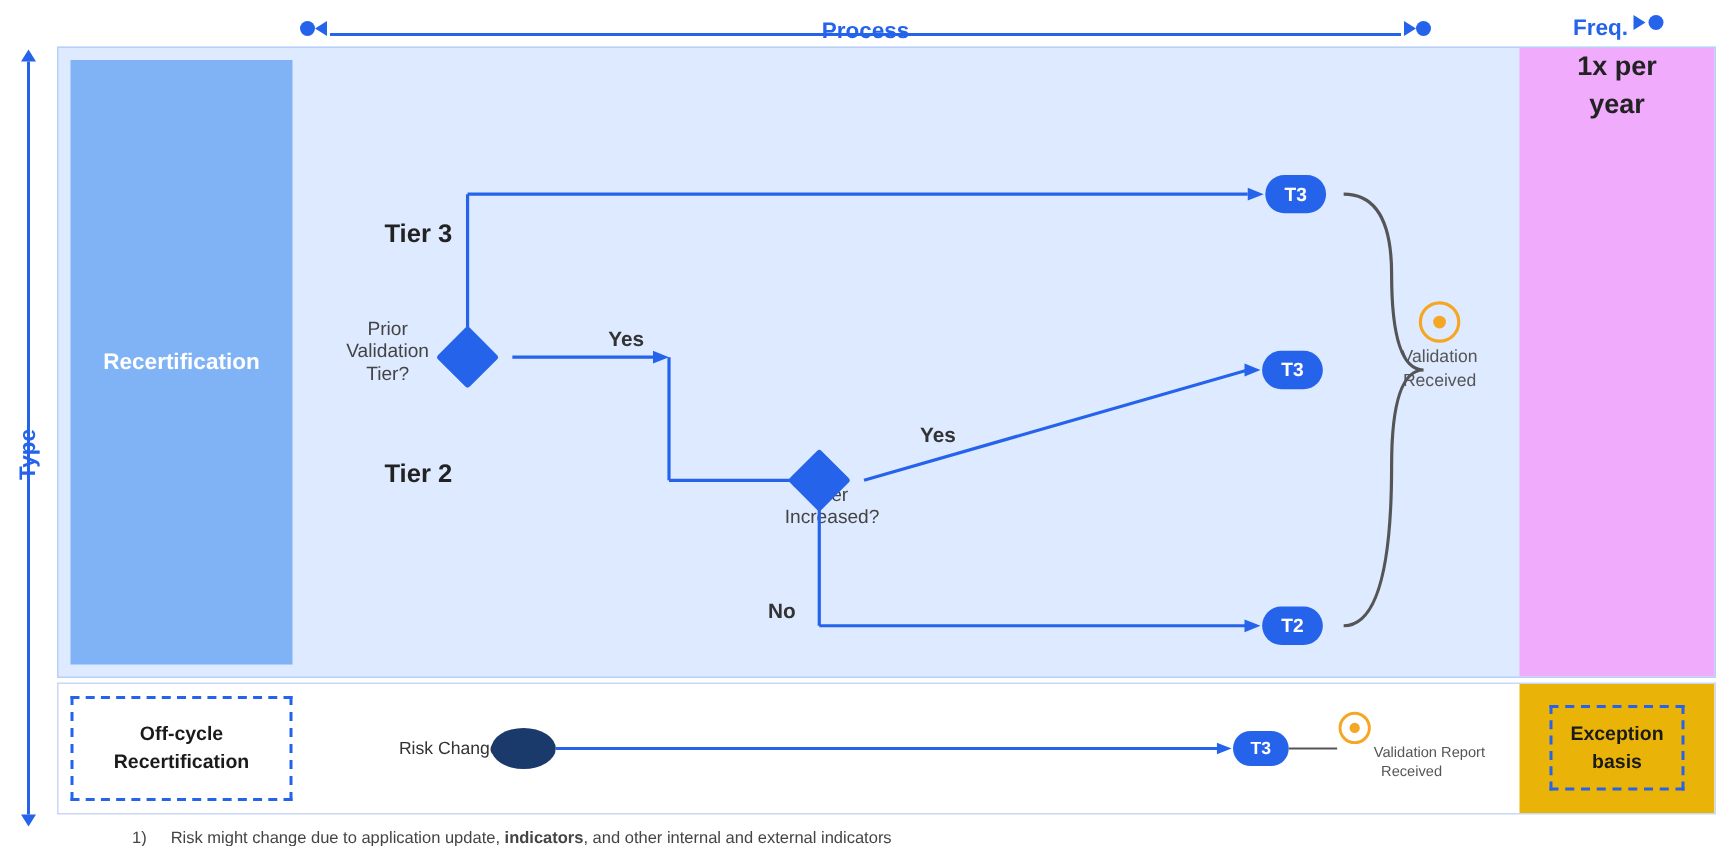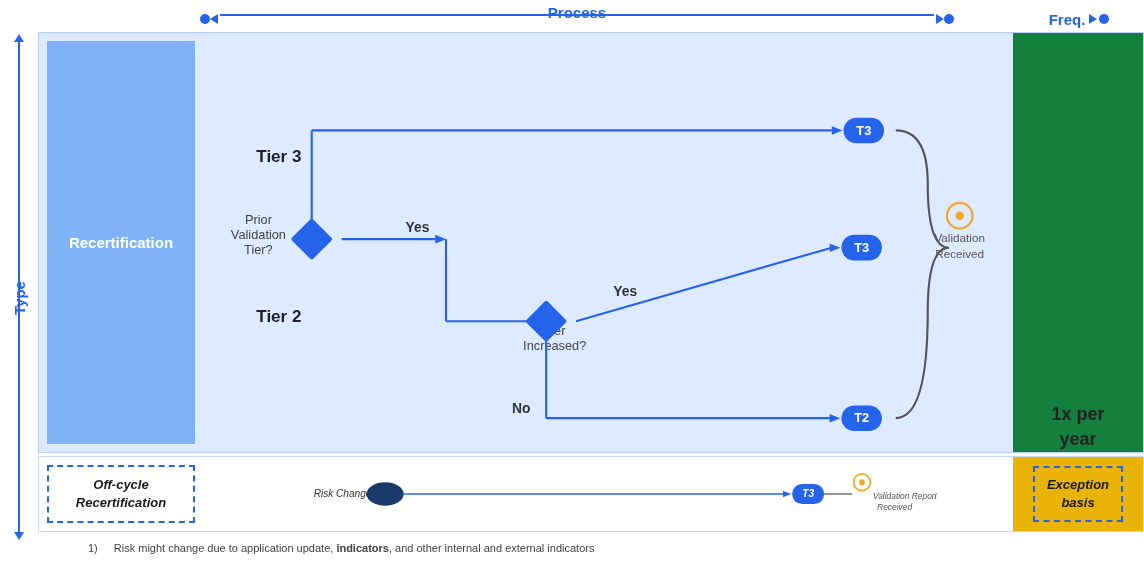--- a/index.html
+++ b/index.html
@@ -27,30 +27,30 @@
       flex-shrink: 0;
     }
   </style>
 </head>
 <body>
 
 <div class="main-container">
 
   <div style="display:flex; align-items:center; padding: 10px 0 4px 0; position:relative; height:36px;">
     <div style="width:200px; flex-shrink:0;"></div>
-    <div style="display:flex; align-items:flex-start; flex:1; margin-right:60px; position:relative;">
+    <div style="display:flex; align-items:flex-end; flex:1; margin-right:60px; position:relative;">
       <div class="dot-blue"></div>
       <div style="width:0;height:0;border-top:5px solid transparent;border-bottom:5px solid transparent;border-right:8px solid #2563eb; margin-right:2px;"></div>
       <div style="flex:1; height:2px; background:#2563eb; position:relative;">
         <span style="position:absolute; left:50%; transform:translateX(-50%); top:-10px; color:#2563eb; font-weight:700; font-size:15px; white-space:nowrap;">Process</span>
       </div>
       <div style="width:0;height:0;border-top:5px solid transparent;border-bottom:5px solid transparent;border-left:8px solid #2563eb; margin-left:2px;"></div>
       <div class="dot-blue"></div>
     </div>
-    <div style="width:130px; flex-shrink:0; display:flex; align-items:center; justify-content:center; ">
+    <div style="width:130px; flex-shrink:0; display:flex; align-items:flex-start; justify-content:center; ">
       <span style="color:#2563eb; font-weight:700; font-size:15px;">Freq.</span>
       <div style="width:0;height:0;border-top:5px solid transparent;border-bottom:5px solid transparent;border-left:8px solid #2563eb; margin-left:4px;"></div>
       <div class="dot-blue" style="margin-left:2px;"></div>
     </div>
   </div>
 
   <div style="display:flex; flex:1;">
 
     <div style="width:38px; display:flex; flex-direction:column; align-items:center; padding: 0; position:relative; flex-shrink:0;">
       <div style="width:0;height:0;border-left:5px solid transparent;border-right:5px solid transparent;border-bottom:8px solid #2563eb; flex-shrink:0; margin-top:2px;"></div>
@@ -118,27 +118,27 @@
             <path d="M 650 90 Q 680 90 680 140 Q 680 200 700 200 Q 680 200 680 260 Q 680 360 650 360" fill="none" stroke="#555" stroke-width="2"></path>
 
             <text x="710" y="195" font-size="11" fill="#555" text-anchor="middle">Validation</text>
             <text x="710" y="210" font-size="11" fill="#555" text-anchor="middle">Received</text>
 
             <circle cx="710" cy="170" r="12" fill="none" stroke="#f5a623" stroke-width="2"></circle>
             <circle cx="710" cy="170" r="4" fill="#f5a623"></circle>
           </svg>
         </div>
 
-        <div style="width:130px; flex-shrink:0; display:flex; align-items:flex-end; justify-content:center; background:#15803d;">
+        <div style="width:130px; flex-shrink:0; display:flex; align-items:flex-start; justify-content:center; background:#f0abfc;">
           <span style="font-size:18px; font-weight:700; color:#222; text-align:center; line-height:1.4; white-space:pre;">1x per
 year</span>
         </div>
       </div>
 
-      <div style="display:flex; height:76px; background:#fff; border:1px solid #c8d8f5; overflow:hidden;font-style:italic;">
+      <div style="display:flex; height:88px; background:#fff; border:1px solid #c8d8f5; overflow:hidden;">
 
         <div style="width:148px; border:2px dashed #2563eb; display:flex; align-items:center; justify-content:center; margin:8px; flex-shrink:0;">
           <span style="color:#1a1a1a; font-weight:700; font-size:13px; text-align:center; line-height:1.4; white-space:pre;">Off-cycle
 Recertification</span>
         </div>
 
         <div style="flex:1; position:relative;">
           <svg width="100%" height="100%" viewBox="0 0 760 88" preserveAspectRatio="xMidYMid meet">
 
             <text x="30" y="48" font-size="12" fill="#333">Risk Change¹</text>

